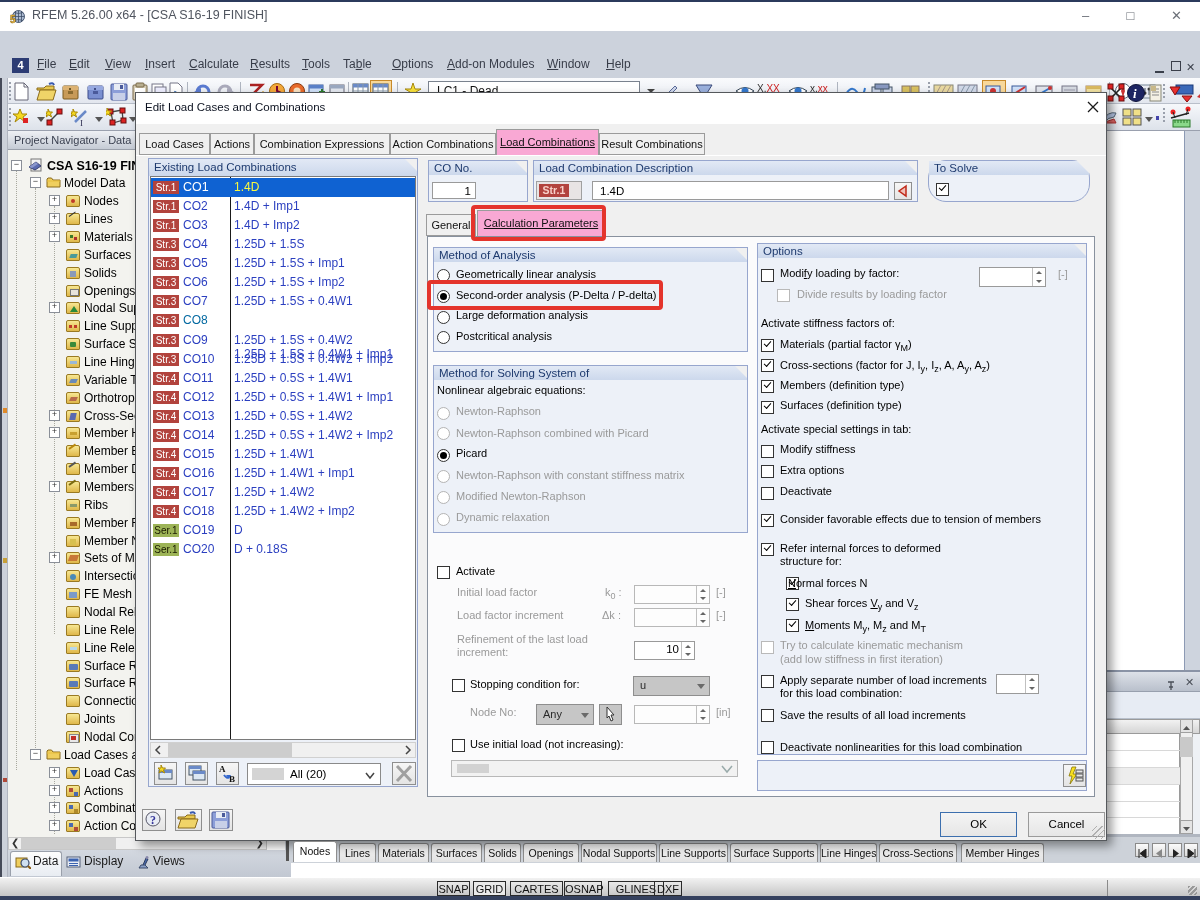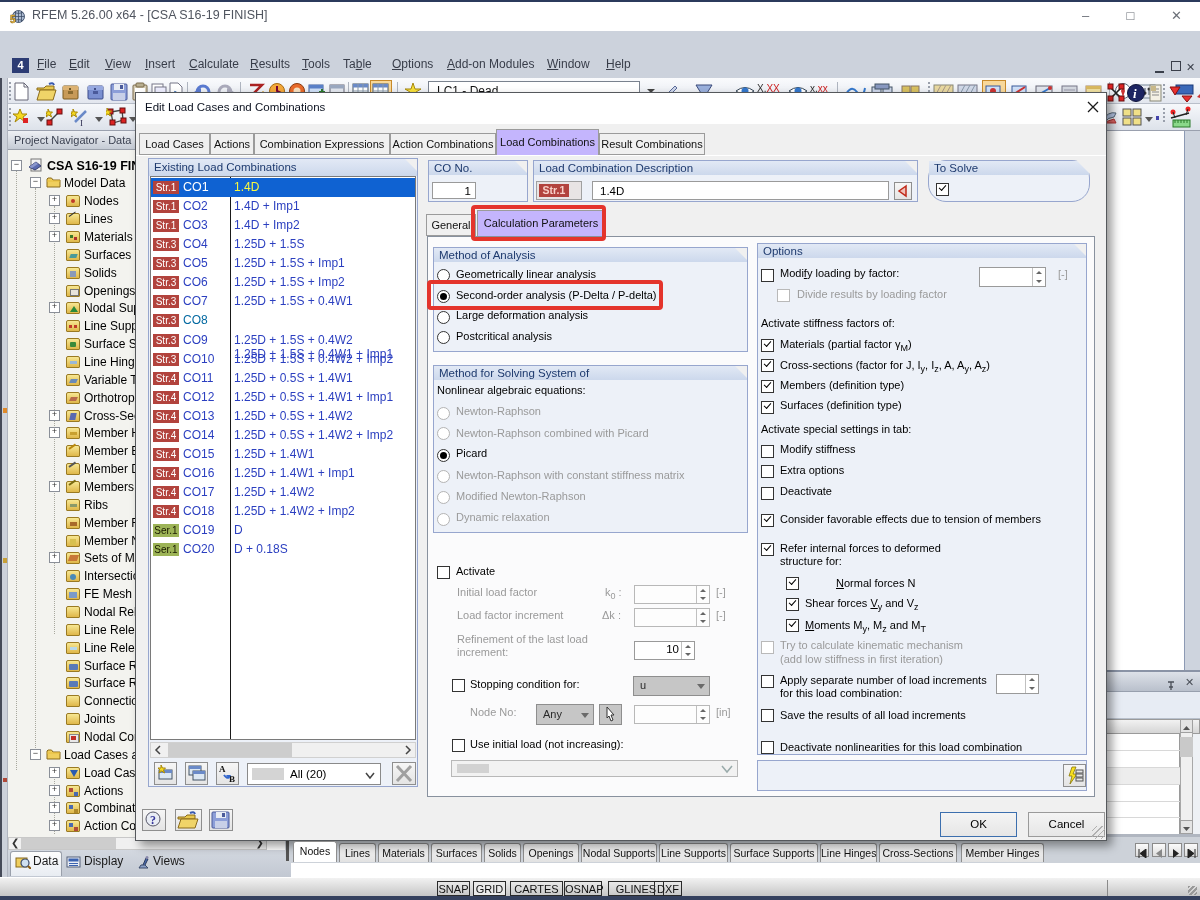--- a/index.html
+++ b/index.html
@@ -34,21 +34,21 @@
 #dock{left:1107px;top:670px;width:93px;height:167px;background:#eef1f5;}
 
 #tabsrow{left:285px;top:837px;width:915px;height:26px;background:#cdd2d9;}
 .btab{position:absolute;top:6px;height:19px;background:linear-gradient(#f8f8f8,#e2e2e2);border:1px solid #8e8e8e;border-bottom:none;border-radius:3px 3px 0 0;font-size:10.5px;color:#111;line-height:18px;text-align:center;box-sizing:border-box;white-space:nowrap;overflow:hidden;}
 #statusbar{left:0;top:877px;width:1200px;height:19px;background:linear-gradient(#f2f2f2,#c6c6c6);border-top:1px solid #fff;box-sizing:border-box;}
 .stbtn{position:absolute;top:3px;height:15px;border:1px solid #2a2a2a;font-size:11px;color:#111;line-height:14px;text-align:center;box-sizing:border-box;}
 #navybottom{left:0;top:896px;width:1200px;height:4px;background:#35415e;}
 
 #dialog{left:135px;top:92px;width:972px;height:749px;background:#f0f0f0;border:1px solid #55585c;box-sizing:border-box;box-shadow:5px 5px 9px rgba(0,0,0,0.4);}
 .tab1{position:absolute;top:40px;height:22px;background:#f0f0f0;border:1px solid #9b9b9b;box-sizing:border-box;font-size:11px;color:#111;text-align:center;line-height:20px;white-space:nowrap;overflow:hidden;}
-.tab1.act{top:36px;height:26px;background:#c4b5fd;border-bottom:none;z-index:3;line-height:24px;}
+.tab1.act{top:36px;height:26px;background:#f9a8d4;border-bottom:none;z-index:3;line-height:24px;text-decoration:underline;}
 
 .grp{position:absolute;background:#edf1f8;border:1px solid #97a6ce;box-sizing:border-box;}
 .ghead{position:absolute;left:0;top:0;right:0;height:14px;background:linear-gradient(#e2e9f5,#ccd8ec);color:#1e3a6e;font-size:11.5px;line-height:14px;padding-left:5px;}
 .ghead:after{content:"";position:absolute;right:0;top:0;border-style:solid;border-width:0 12px 12px 0;border-color:transparent #f0f0f0 transparent transparent;}
 .lbl{position:absolute;font-size:11px;color:#000;white-space:nowrap;}
 .lblg{position:absolute;font-size:11px;color:#9a9a9a;white-space:nowrap;}
 
 .rad{position:absolute;width:13px;height:13px;border-radius:50%;background:#fff;border:1px solid #333;box-sizing:border-box;}
 .rad.dis{border-color:#b4b4b4;}
 .rad.sel:after{content:"";position:absolute;left:2px;top:2px;width:7px;height:7px;border-radius:50%;background:#000;}
@@ -941,21 +941,21 @@
     <div class="chk" style="left:625px;top:372px;"></div>
     <div class="lbl" style="left:644px;top:371px;">Extra options</div>
     <div class="chk" style="left:625px;top:394px;"></div>
     <div class="lbl" style="left:644px;top:392px;">Deactivate</div>
     <div class="chk on" style="left:625px;top:421px;"></div>
     <div class="lbl" style="left:644px;top:420px;">Consider favorable effects due to tension of members</div>
     <div class="chk on" style="left:625px;top:450px;"></div>
     <div class="lbl" style="left:644px;top:449px;">Refer internal forces to deformed</div>
     <div class="lbl" style="left:644px;top:462px;">structure for:</div>
     <div class="chk on" style="left:650px;top:484px;"></div>
-    <div class="lbl" style="left:700px;top:484px;"><u>N</u>ormal forces N</div>
+    <div class="lbl" style="left:652px;top:484px;"><u>N</u>ormal forces N</div>
     <div class="chk on" style="left:650px;top:505px;"></div>
     <div class="lbl" style="left:669px;top:504px;">Shear forces <u>V</u><sub style="font-size:9px;">y</sub> and V<sub style="font-size:9px;">z</sub></div>
     <div class="chk on" style="left:650px;top:526px;"></div>
     <div class="lbl" style="left:669px;top:526px;"><u>M</u>oments M<sub style="font-size:9px;">y</sub>, M<sub style="font-size:9px;">z</sub> and M<sub style="font-size:9px;">T</sub></div>
     <div class="chk dis" style="left:625px;top:548px;"></div>
     <div class="lblg" style="left:644px;top:546px;">Try to calculate kinematic mechanism</div>
     <div class="lblg" style="left:644px;top:560px;">(add low stiffness in first iteration)</div>
     <div class="chk" style="left:625px;top:582px;"></div>
     <div class="lbl" style="left:644px;top:581px;">Apply separate number of load increments</div>
     <div class="lbl" style="left:644px;top:594px;">for this load combination:</div>

